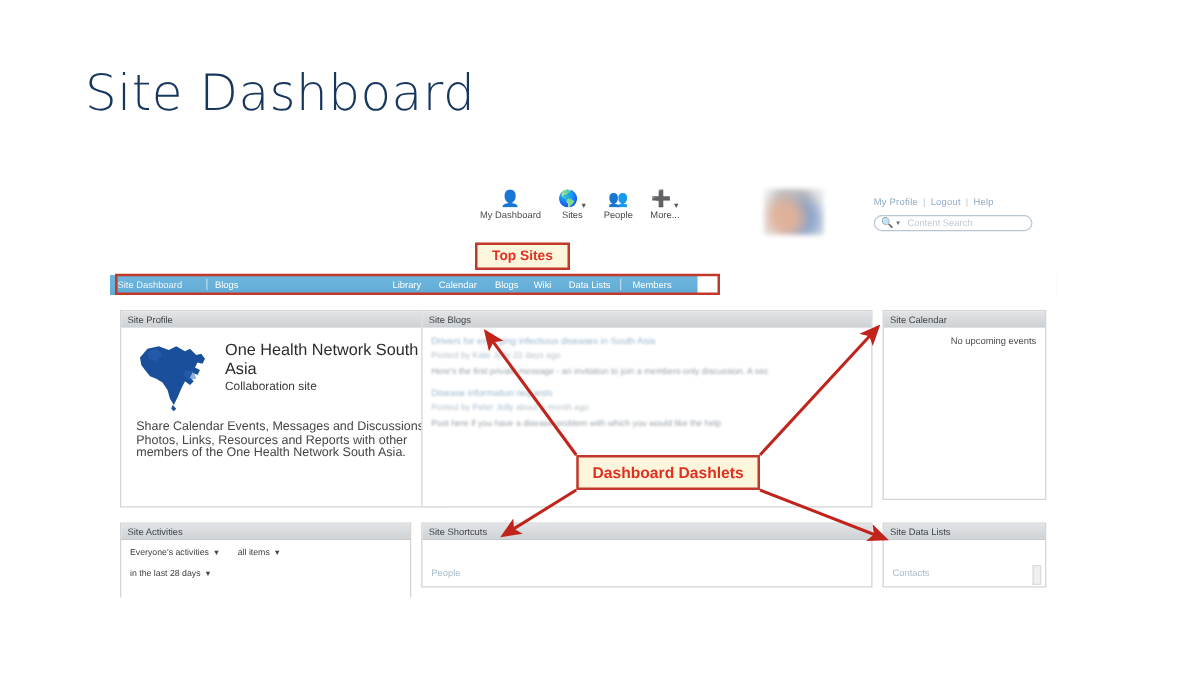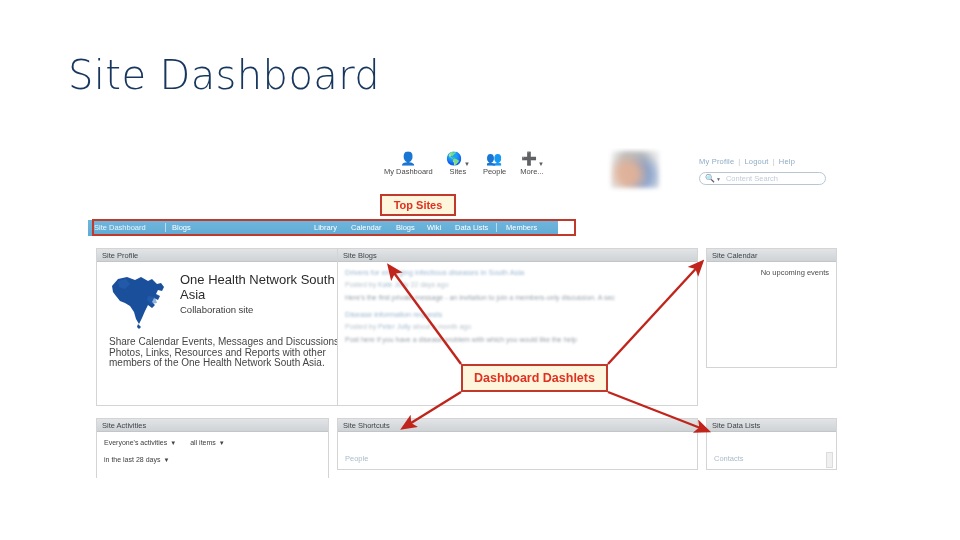--- a/index.html
+++ b/index.html
@@ -203,21 +203,21 @@
   
   #d-blogs { left: 249px; top: 100px; width: 361px; height: 158px; }
   .blog-item { margin-bottom: 7px; }
   .blog-title { font-size: 7.5px; color: #9cb8cf; }
   .blog-meta  { font-size: 7px; color: #b9c3cb; margin-top: 2px; }
   .blog-meta .who { color: #a8c0d4; }
   .blog-body  { font-size: 7px; color: #9aa3ab; margin-top: 3px; }
   .blog-blur { filter: blur(0.85px); }
 
   
-  #d-cal { left: 618px; top: 100px; width: 131px; height: 120px; }
+  #d-cal { left: 618px; top: 100px; width: 131px; height: 152px; }
   .cal-empty { font-size: 7.5px; color: #4c4c4c; text-align: right; }
 
   
   #d-act { left: 8px; top: 270px; width: 233px; height: 68px; }
   .act-row { display: flex; gap: 14px; margin-bottom: 7px; }
   .act-ctl { font-size: 7px; color: #3d3d3d; white-space: nowrap; cursor: pointer; }
   .act-ctl .dn { font-size: 6px; margin-left: 3px; color: #444; }
 
   
   #d-short { left: 249px; top: 270px; width: 361px; height: 52px; }

